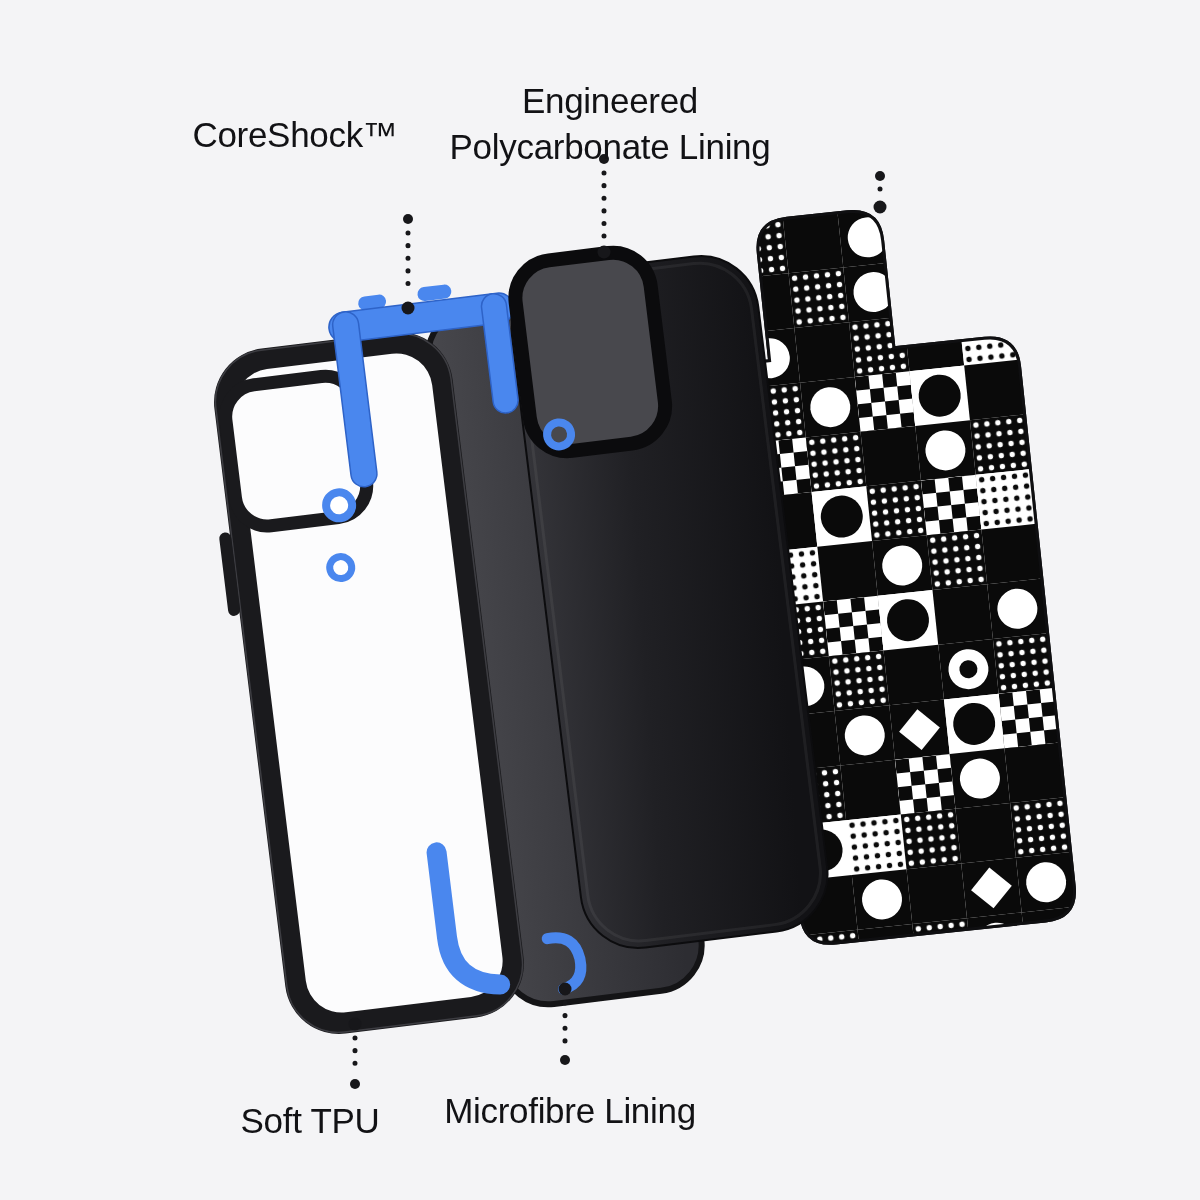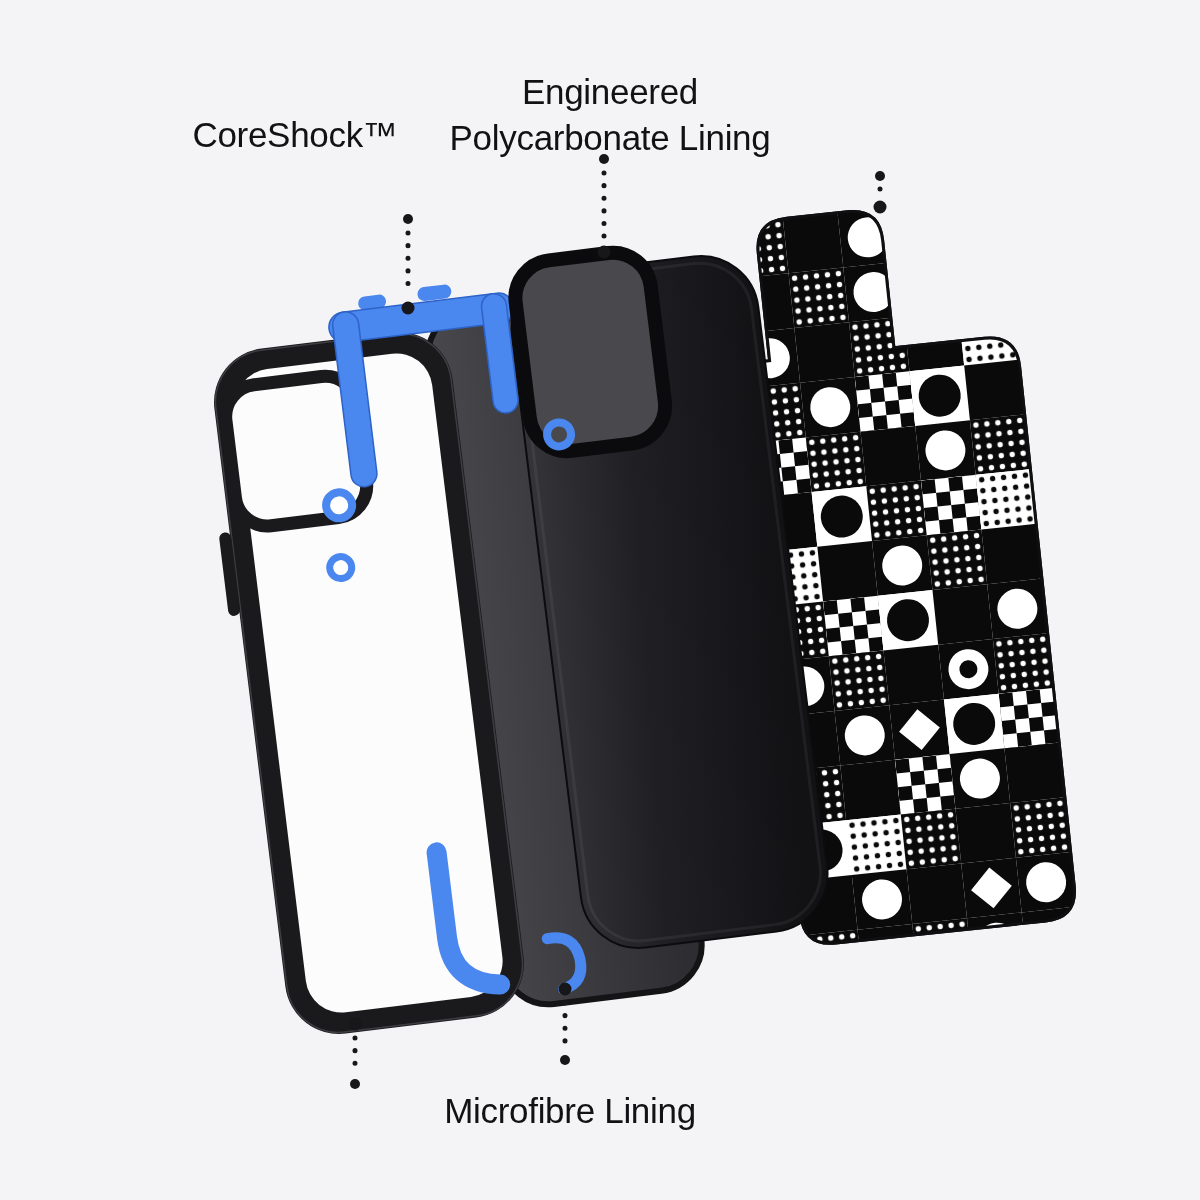--- a/index.html
+++ b/index.html
@@ -220,24 +220,27 @@
         <line x1="565" y1="1003" x2="565" y2="1048" fill="none" stroke-width="5" stroke-linecap="round" stroke-dasharray="0.1 12.5"></line>
         <circle cx="565" cy="1060" r="5" stroke="none"></circle>
       </g>
     </g>
   </svg>
 
   <div class="label" style="left:120px; top:112px; width:350px;">
     <div><span class="b">CoreShock™</span></div>
   </div>
 
-  <div class="label" style="left:430px; top:69px; width:360px;text-align:center;">
+  <div class="label" style="left:430px; top:78px; width:360px;text-align:center;">
     <div><span class="r">Engineered</span></div>
     <div><span class="b">Polycarbonate Lining</span></div>
   </div>
 
 
+  <div class="label" style="left:175px; top:1098px; width:270px;">
+    <span class="r">Soft </span><span class="b">TPU</span>
+  </div>
 
   <div class="label" style="left:400px; top:1088px; width:340px;">
     <span class="b">Microfibre</span><span class="r"> Lining</span>
   </div>
 
 </div>
 
 </body></html>

